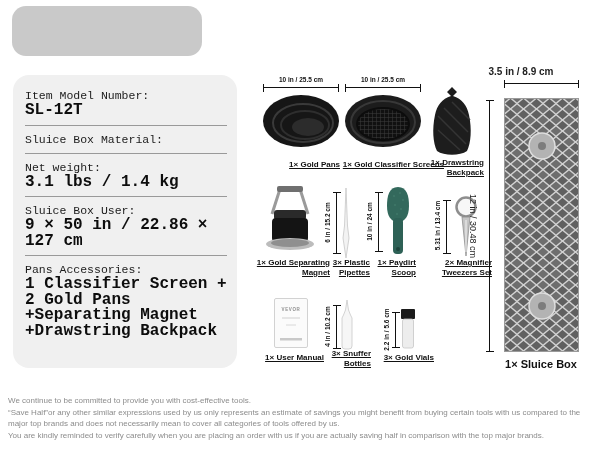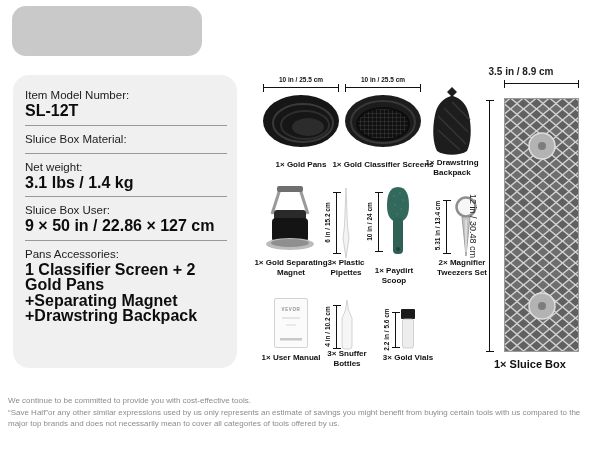--- a/index.html
+++ b/index.html
@@ -5,45 +5,45 @@
   html,body{margin:0;padding:0;background:#fff;}
   #stage{position:relative;width:600px;height:450px;background:#fff;overflow:hidden;
          font-family:"Liberation Sans","DejaVu Sans",sans-serif;color:#111;}
 
   
   .blob{position:absolute;left:12px;top:6px;width:190px;height:50px;border-radius:14px;
         background:#bfbfbf;opacity:.85;}
 
   
   .spec-card{position:absolute;left:13px;top:75px;width:224px;height:293px;box-sizing:border-box;
-             background:#f0f0f0;border-radius:16px;padding:13px 10px 24px 12px;}
+             background:#f0f0f0;border-radius:16px;padding:13px 10px 24px 12px;font-family:Liberation Mono, monospace;}
   .spec-label{font-size:11.5px;color:#1c1c1c;line-height:15px;}
   .spec-value{font-size:16px;font-weight:700;color:#0d0d0d;line-height:15.5px;white-space:pre-line;}
   .spec-divider{border:none;border-top:1px solid #999;margin:6px 0 6px 0;}
 
   
-  .acc-label{position:absolute;font-size:8px;font-weight:700;color:#111;text-align:center;
-             white-space:pre-line;line-height:9.5px;}
+  .acc-label{position:absolute;font-size:8px;font-weight:700;color:#111;text-align:right;
+             white-space:pre-line;line-height:9.5px;text-decoration:underline;}
   .acc-img{position:absolute;}
 
   
   .dimtext{position:absolute;font-size:6.5px;font-weight:700;color:#111;text-align:center;white-space:nowrap;}
   .hdim{position:absolute;height:0;border-top:1.3px solid #111;}
   .hdim::before,.hdim::after{content:"";position:absolute;top:-4px;width:0;height:8px;border-left:1.3px solid #111;}
   .hdim::before{left:0;}.hdim::after{right:0;}
   .vdim{position:absolute;width:0;border-left:1.3px solid #111;}
   .vdim::before,.vdim::after{content:"";position:absolute;left:-4px;height:0;width:8px;border-top:1.3px solid #111;}
   .vdim::before{top:0;}.vdim::after{bottom:0;}
   .vdimtext{position:absolute;font-size:6.5px;font-weight:700;color:#111;text-align:center;
             white-space:nowrap;transform:rotate(-90deg);transform-origin:center;}
   .vdimtext.cw{transform:rotate(90deg);font-size:9px;font-weight:400;color:#222;}
 
   .sluice-wdim-text{position:absolute;left:481px;top:66px;width:80px;text-align:center;
                     font-size:10px;font-weight:700;color:#222;}
-  .sluice-label{position:absolute;left:494px;top:358px;width:94px;text-align:left;
+  .sluice-label{position:absolute;left:494px;top:358px;width:94px;text-align:center;
                 font-size:11px;font-weight:700;color:#111;}
 
   
   .disclaimer{position:absolute;left:8px;top:395px;width:588px;color:#8c8c8c;
               font-size:8px;line-height:11.5px;}
   .disclaimer p{margin:0;}
 </style>
 </head>
 <body>
 
@@ -138,21 +138,21 @@
     <circle cx="12" cy="63" r="2" fill="#1d443c"></circle>
     <g fill="#4a8273">
         <circle cx="8" cy="10" r="0.8"></circle>
         <circle cx="14" cy="7" r="0.8"></circle>
         <circle cx="17" cy="14" r="0.8"></circle>
         <circle cx="9" cy="19" r="0.8"></circle>
         <circle cx="15" cy="23" r="0.8"></circle>
         <circle cx="11" cy="28" r="0.8"></circle>
       </g>
   </svg>
-  <div class="acc-label" style="left:372px;top:266px;width:44px">1× Paydirt
+  <div class="acc-label" style="left:372px;top:258px;width:44px">1× Paydirt
 Scoop</div>
 
   <div class="vdim" style="left:446px;top:200px;height:54px"></div>
   <div class="vdimtext" style="left:409px;top:222px;width:56px">5.31 in / 13.4 cm</div>
   <svg class="acc-img" style="left:452px;top:196px" width="28" height="62" viewBox="0 0 28 62">
     <circle cx="14" cy="11" r="9.5" fill="#f7f7f7" stroke="#8e8e8e" stroke-width="2.5"></circle>
     <polygon points="10,21 14,60 18,21" fill="#c4c4c4" stroke="#8e8e8e" stroke-width="0.8"></polygon>
     <line x1="14" y1="24" x2="14" y2="56" stroke="#f2f2f2" stroke-width="1"></line>
   </svg>
   <div class="acc-label" style="left:432px;top:258px;width:60px">2× Magnifier
@@ -199,15 +199,16 @@
     <circle cx="38" cy="48" r="13" fill="#b3b3b3" stroke="#dedede" stroke-width="1.5"></circle>
     <circle cx="38" cy="48" r="4" fill="#7d7d7d"></circle>
     <circle cx="38" cy="208" r="13" fill="#b3b3b3" stroke="#dedede" stroke-width="1.5"></circle>
     <circle cx="38" cy="208" r="4" fill="#7d7d7d"></circle>
   </svg>
   <div class="sluice-label">1× Sluice Box</div>
 
   <div class="disclaimer">
     <p>We continue to be committed to provide you with cost-effective tools.</p>
     <p>“Save Half”or any other similar expressions used by us only represents an estimate of savings you might benefit from buying certain tools with us compared to the major top brands and does not necessarily mean to cover all categories of tools offered by us.</p>
+    <p>You are kindly reminded to verify carefully when you are placing an order with us if you are actually saving half in comparison with the top major brands.</p>
   </div>
 
 </div>
 
 </body></html>

